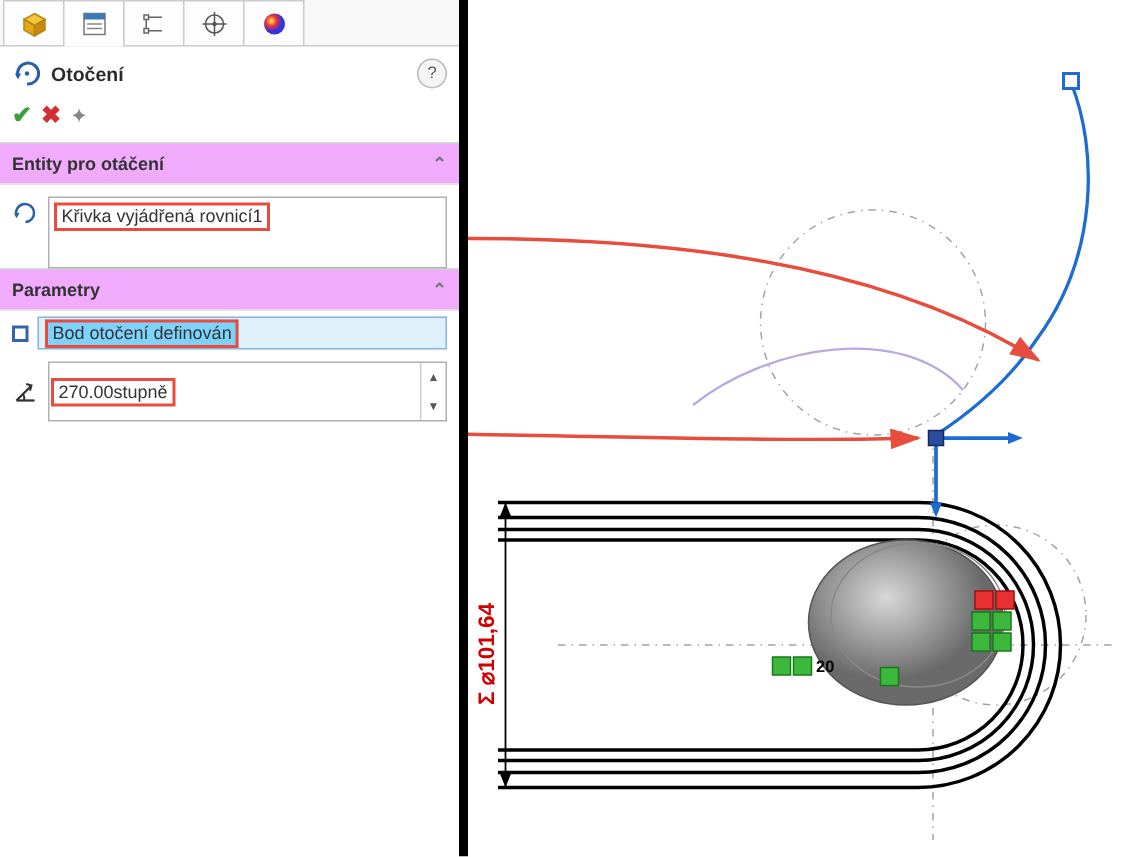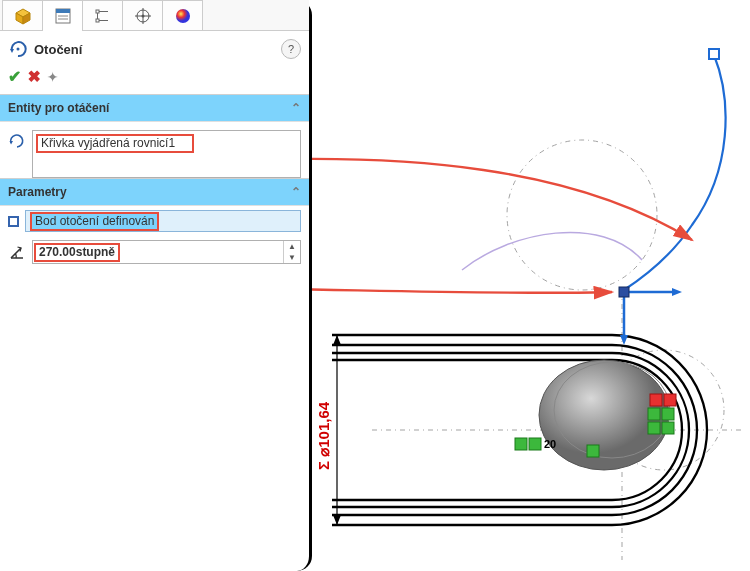--- a/index.html
+++ b/index.html
@@ -13,23 +13,22 @@
     background: #fff;
     overflow: hidden;
     position: relative;
   }
   .panel {
     position: absolute;
     left: 0; top: 0;
     width: 312px;
     height: 571px;
     background: #fff;
-    border-right: 3px solid #000000;
+    border-right: 6px solid #000000;
     box-sizing: border-box;
-    border-radius: 15px;
   }
   .tabs {
     display: flex;
     height: 30px;
     border-bottom: 1px solid #ccc;
     background: #f8f8f8;
     align-items: stretch;
     padding-left: 2px;
   }
   .tab {
@@ -61,39 +60,39 @@
     font-size:11px;color:#555;display:flex;align-items:center;justify-content:center;
     background:#f5f5f5;
   }
   .std-row {
     display:flex;align-items:center;padding:4px 8px 8px 8px;gap:6px;
   }
   .btn-ok{color:#3aa13a;font-size:16px;font-weight:bold;}
   .btn-cancel{color:#d03030;font-size:16px;font-weight:bold;}
   .btn-pin{color:#888;font-size:14px;}
   .section-head {
-    background:#7dd3fc;
+    background:#f0abfc;
     border-top:1px solid #d0d0d0;
     border-bottom:1px solid #e0e0e0;
     padding:6px 8px;
     font-weight:bold;
     display:flex;align-items:center;justify-content:space-between;
   }
   .chevron-icon::before{ content:"⌃"; font-size:12px; color:#777;}
   .entity-row{
     display:flex;align-items:flex-start;padding:8px 8px 0 8px;gap:6px;
   }
   .entity-icon{
     width:18px;height:18px;display:flex;align-items:center;justify-content:center;color:#3a6ea5;flex-shrink:0;margin-top:2px;
   }
   .entity-box{
     flex:1;min-height:48px;border:1px solid #b0b0b0;padding:2px;box-sizing:border-box;
   }
   .entity-highlight{
-    display:inline-block;border:2px solid #e74c3c;padding:0 17px 1px 3px;margin:1px;
+    display:inline-block;border:2px solid #e74c3c;padding:0 3px 1px 3px;margin:1px;
   }
   .keep-row{
     display:flex;align-items:center;padding:8px 8px 8px 34px;gap:6px;
   }
   .checkbox{
     width:13px;height:13px;border:1px solid #888;background:#fff;display:inline-block;
   }
   .param-body{ padding:4px 8px 8px 8px;}
   .param-label{ padding:4px 0 6px 20px;}
   .center-row{
@@ -105,22 +104,22 @@
   .center-input{
     flex:1;height:22px;background:#dff0fb;border:1px solid #8ab5da;box-sizing:border-box;
     padding:0 4px;display:flex;align-items:center;
   }
   .center-highlight{
     border:2px solid #e74c3c;padding:0 3px 1px 3px;display:inline-block;background:#7dd3fc;
   }
   .angle-row{display:flex;align-items:center;gap:6px;}
   .angle-icon{width:18px;height:18px;display:flex;align-items:center;justify-content:center;}
   .angle-input-wrap{
-    flex:1;height:24px;border:1px solid #b0b0b0;display:flex;align-items:stretch;
-    background:#fff;box-sizing:border-box;font-weight:bold;
+    flex:1;height:40px;border:1px solid #b0b0b0;display:flex;align-items:stretch;
+    background:#fff;box-sizing:border-box;
   }
   .angle-value{
     flex:1;display:flex;align-items:center;
   }
   .angle-value span{
     display:inline-block;border:2px solid #e74c3c;padding:0 3px 1px 3px;margin:1px 0 1px 1px;
   }
   .spin{width:16px;border-left:1px solid #ccc;display:flex;flex-direction:column;}
   .spin div{flex:1;display:flex;align-items:center;justify-content:center;font-size:8px;color:#555;}
   .viewport{

